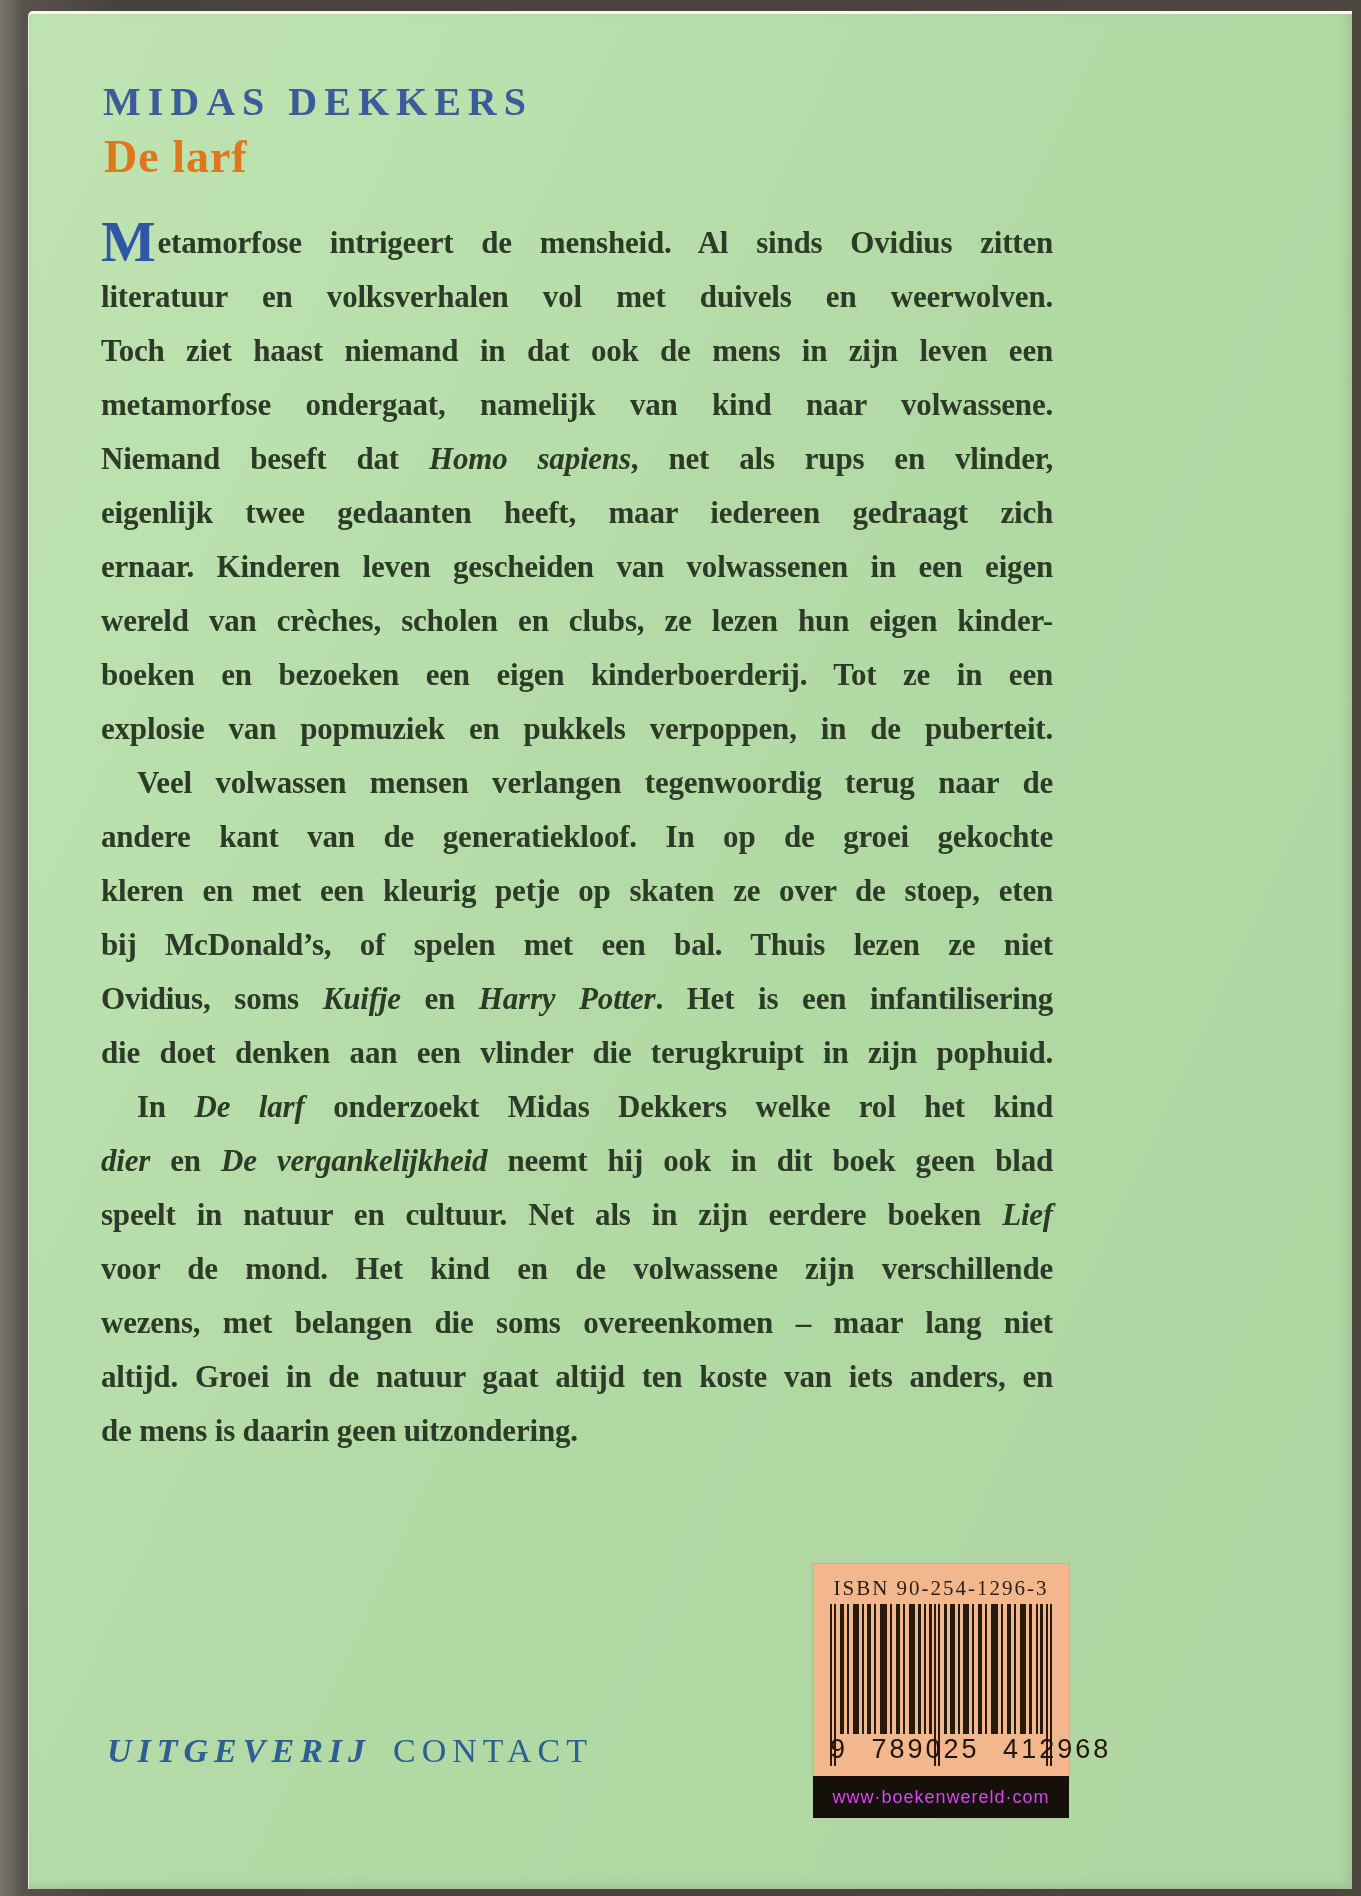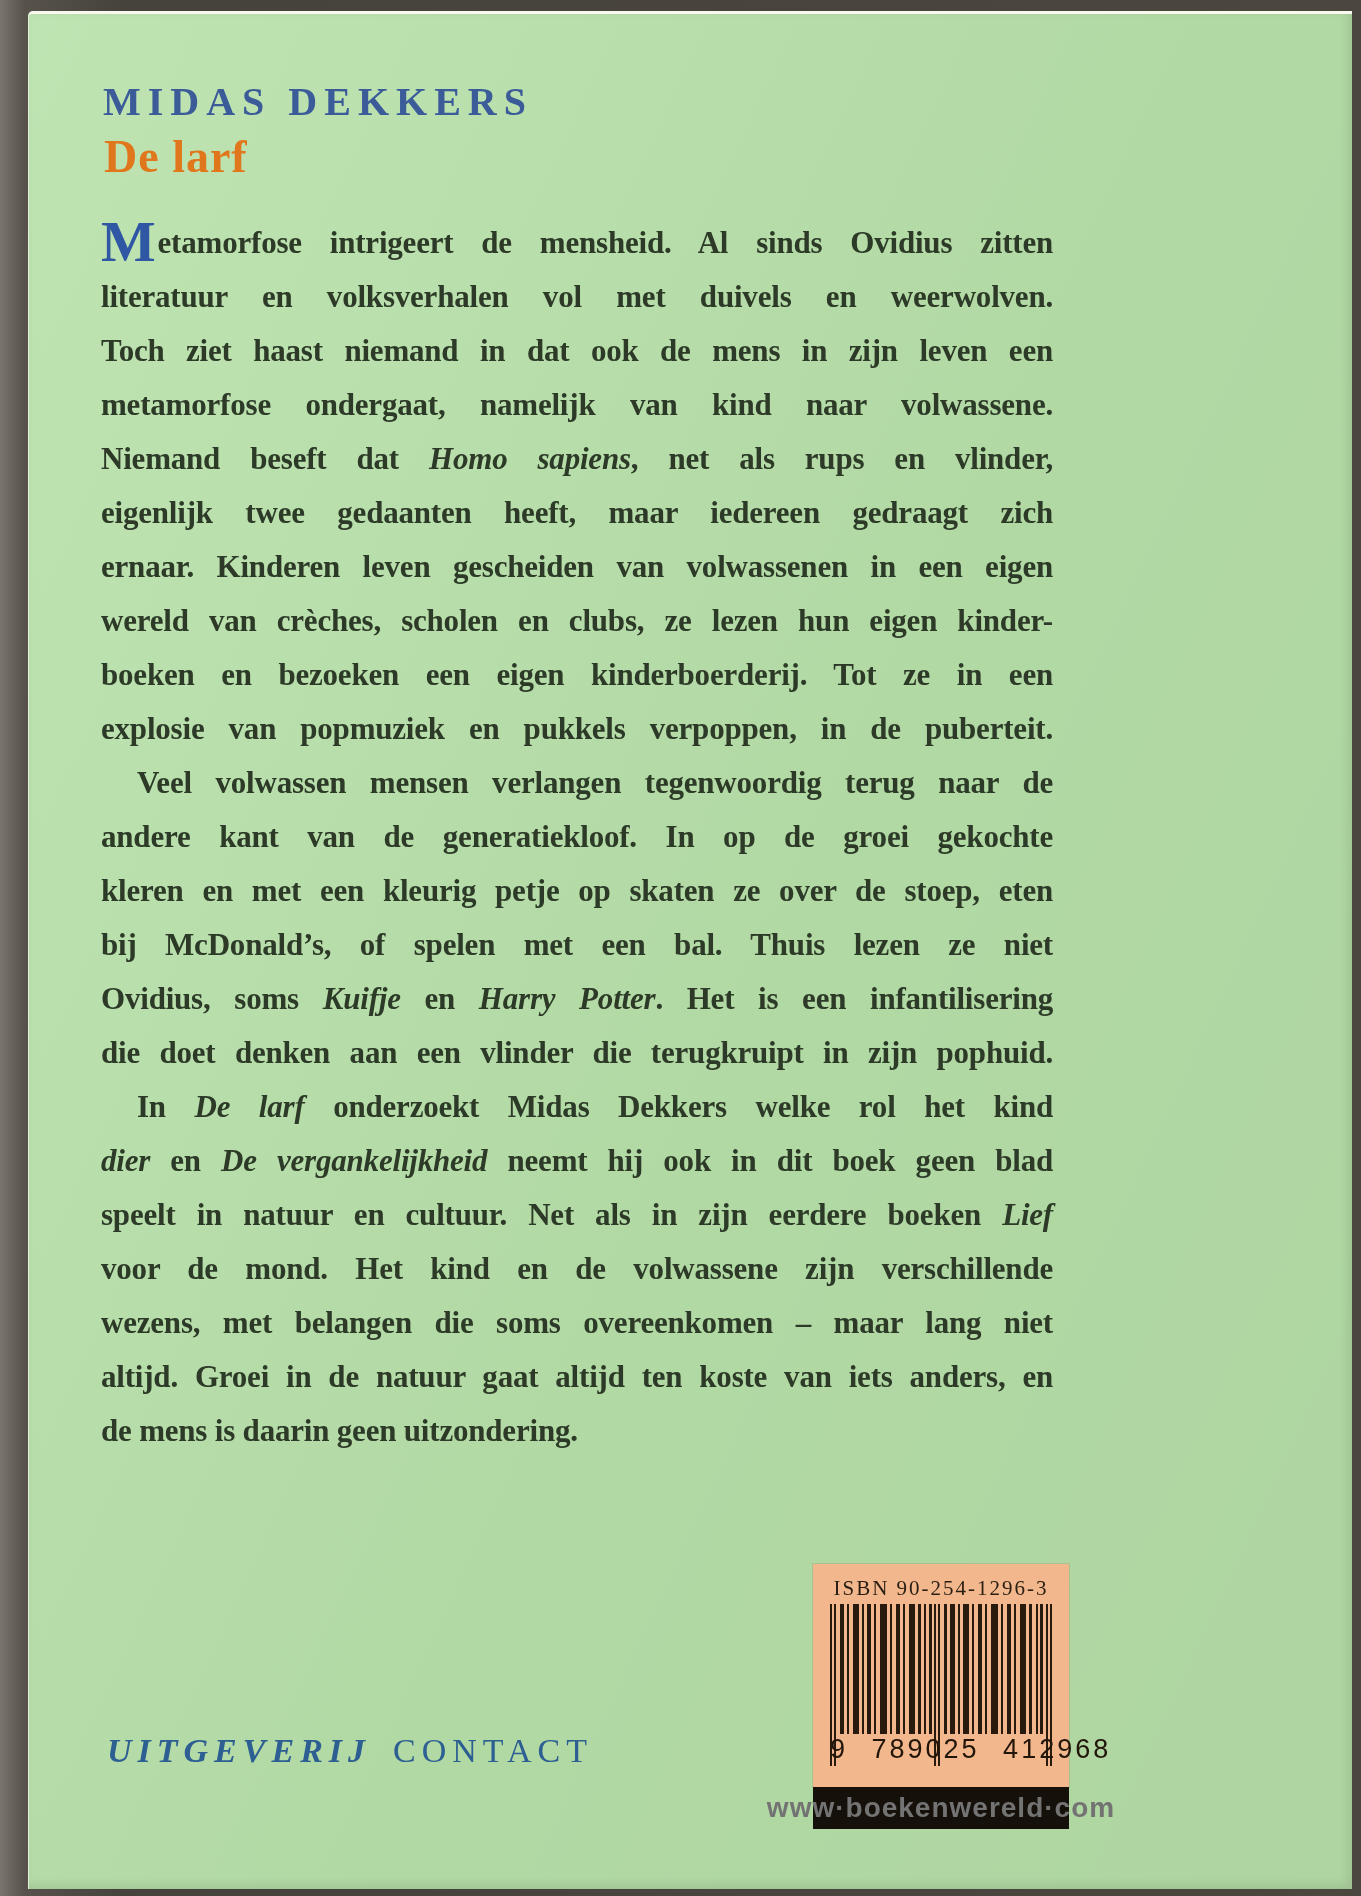--- a/index.html
+++ b/index.html
@@ -48,40 +48,40 @@
     position:absolute;left:78px;top:1718px;
     color:#2d5f92;font-size:34px;letter-spacing:6px;white-space:nowrap;
   }
   .publisher .p-italic{font-style:italic;font-weight:700;margin-right:22px;}
   .publisher .p-roman{font-weight:400;}
   
   .barcode-panel{
     position:absolute;left:784px;top:1550px;width:256px;
   }
   .barcode-peach{
-    background:#f2b78c;padding:10px 0 11px 0;height:202px;
+    background:#f2b78c;padding:10px 0 0 0;height:202px;
     box-shadow:0 0 0 1px rgba(120,80,40,.15);
   }
   .isbn-label{
     text-align:center;font-size:21px;letter-spacing:2px;
     color:#2a1d12;height:28px;line-height:28px;white-space:nowrap;
   }
   .bars-wrap{position:relative;width:222px;margin:2px auto 0 auto;height:164px;}
   .bars-wrap svg{display:block;}
   .ean-number{
     position:absolute;left:0;top:128px;width:100%;height:34px;line-height:34px;
     font-family:"Liberation Sans",sans-serif;
     font-size:27px;letter-spacing:3px;word-spacing:13px;color:#221509;white-space:nowrap;
   }
   .website-bar{
     background:#15100a;height:42px;display:flex;align-items:center;justify-content:center;
   }
   .website-url{
-    color:#737373;font-family:"Liberation Sans",sans-serif;
-    font-size:28px;font-weight:700;letter-spacing:1px;white-space:nowrap;
+    color:#d946ef;font-family:"Liberation Sans",sans-serif;
+    font-size:18px;font-weight:400;letter-spacing:1px;white-space:nowrap;
   }
 </style>
 </head>
 <body>
 
 <div class="cover">
 
   <div class="author">MIDAS DEKKERS</div>
   <div class="booktitle">De larf</div>
 

